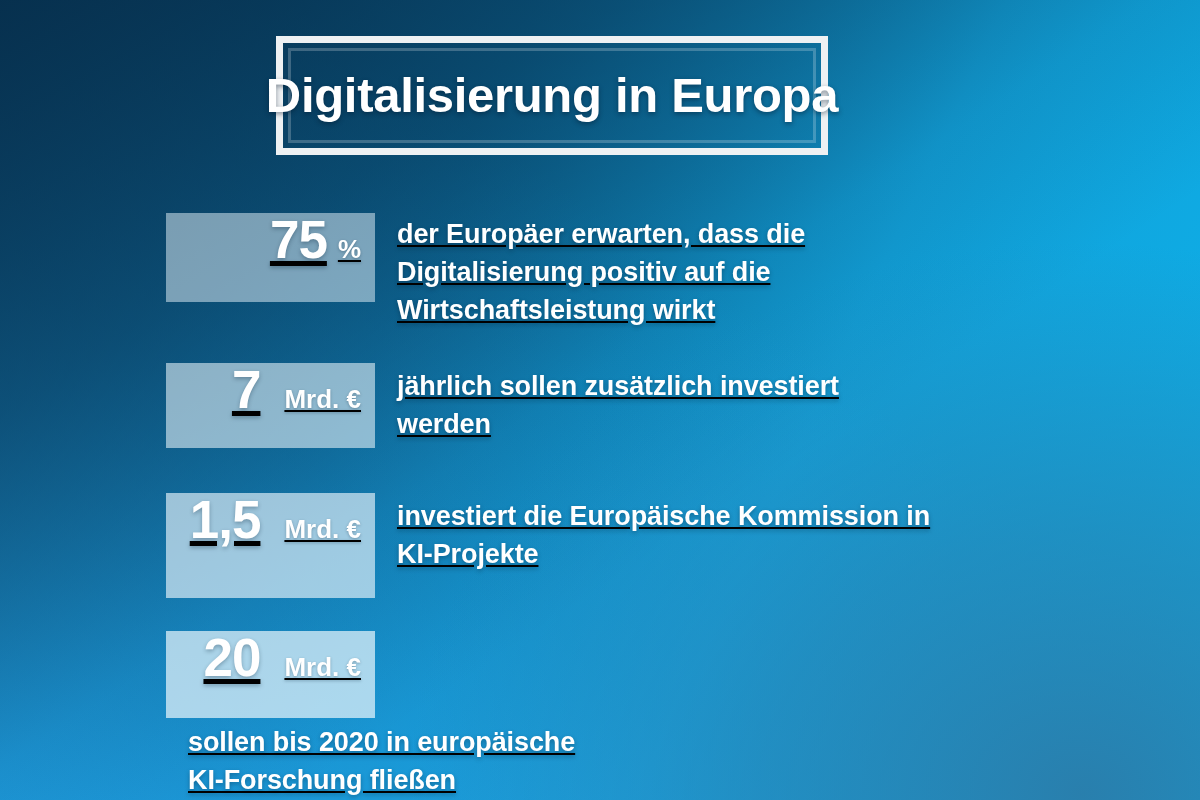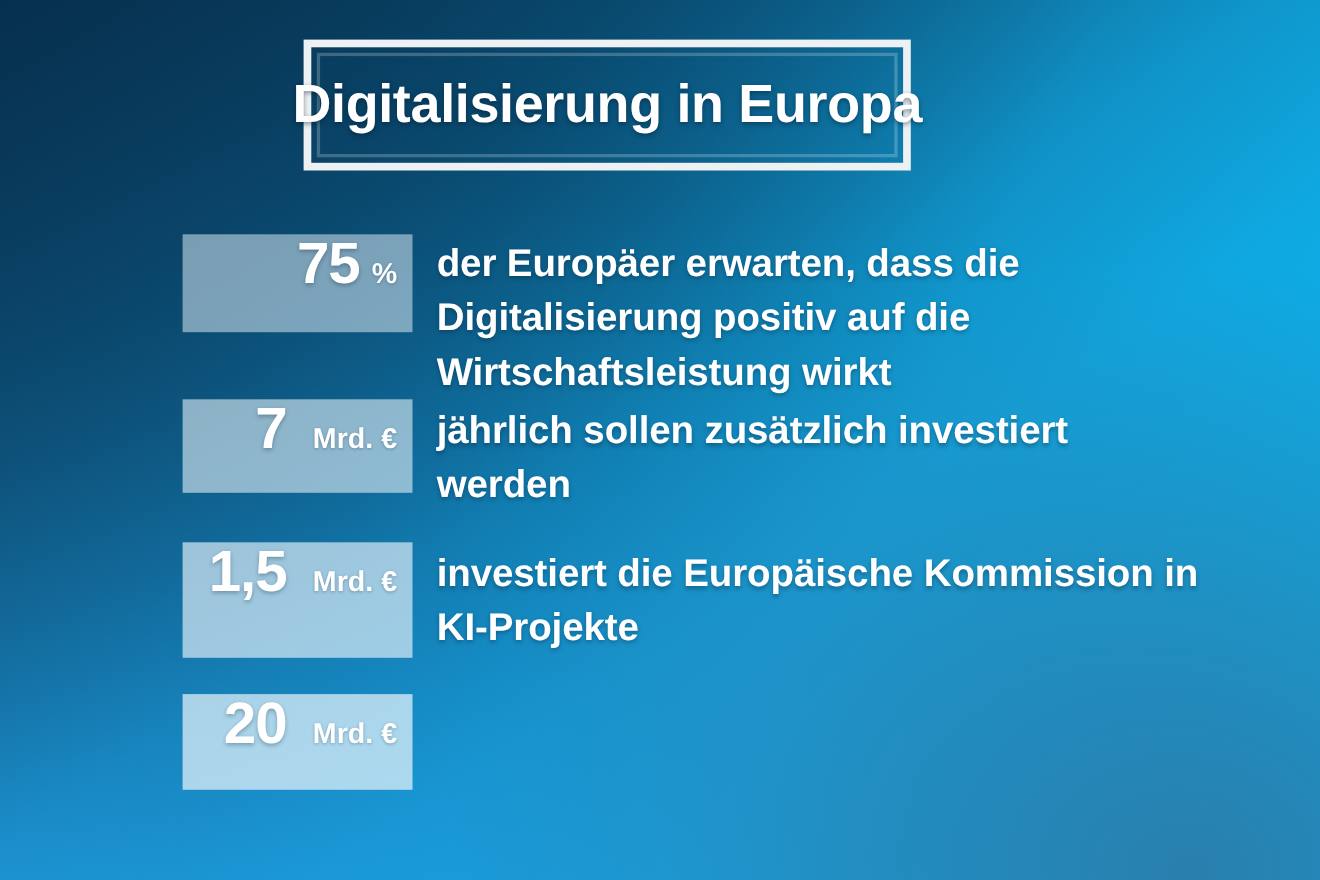--- a/index.html
+++ b/index.html
@@ -94,20 +94,21 @@
     left: 0;
     top: 0;
     width: 1200px;
     z-index: 3;
   }
   .stat-row {
     position: absolute;
     left: 166px;
     display: flex;
     align-items: flex-start;
+    text-decoration: underline;
   }
   .stat-row-0 { top: 213px; }
   .stat-row-1 { top: 363px; }
   .stat-row-2 { top: 493px; }
   .stat-row-3 { top: 631px; flex-direction: column; }
 
   .value-box {
     width: 209px;
     box-sizing: border-box;
     display: flex;
@@ -136,21 +137,21 @@
     line-height: 1;
     margin-left: 24px;
     white-space: nowrap;
     text-shadow: 0 1px 3px rgba(0, 25, 45, 0.3);
   }
   .value-unit-pct { margin-left: 11px; }
 
   .stat-desc {
     margin-left: 22px;
     color: #ffffff;
-    font-size: 35px;
+    font-size: 27px;
     font-weight: bold;
     line-height: 1.41;
     letter-spacing: -0.1px;
     white-space: pre-line;
     text-shadow: 0 2px 4px rgba(0, 25, 45, 0.35);
     padding-top: 2px;
   }
   .stat-row-0 .stat-desc { padding-top: 2px; }
   .stat-row-1 .stat-desc { padding-top: 4px; }
   .stat-row-2 .stat-desc { padding-top: 4px; }
@@ -194,16 +195,18 @@
       </div>
       <div class="stat-desc">investiert die Europäische Kommission in
 KI-Projekte</div>
     </div>
 
     <div class="stat-row stat-row-3">
       <div class="value-box value-box-3">
         <span class="value-number">20</span>
         <span class="value-unit">Mrd. €</span>
       </div>
+      <div class="stat-desc">sollen bis 2020 in europäische
+KI-Forschung fließen</div>
     </div>
 
   </div>
 </div>
 
 </body></html>

